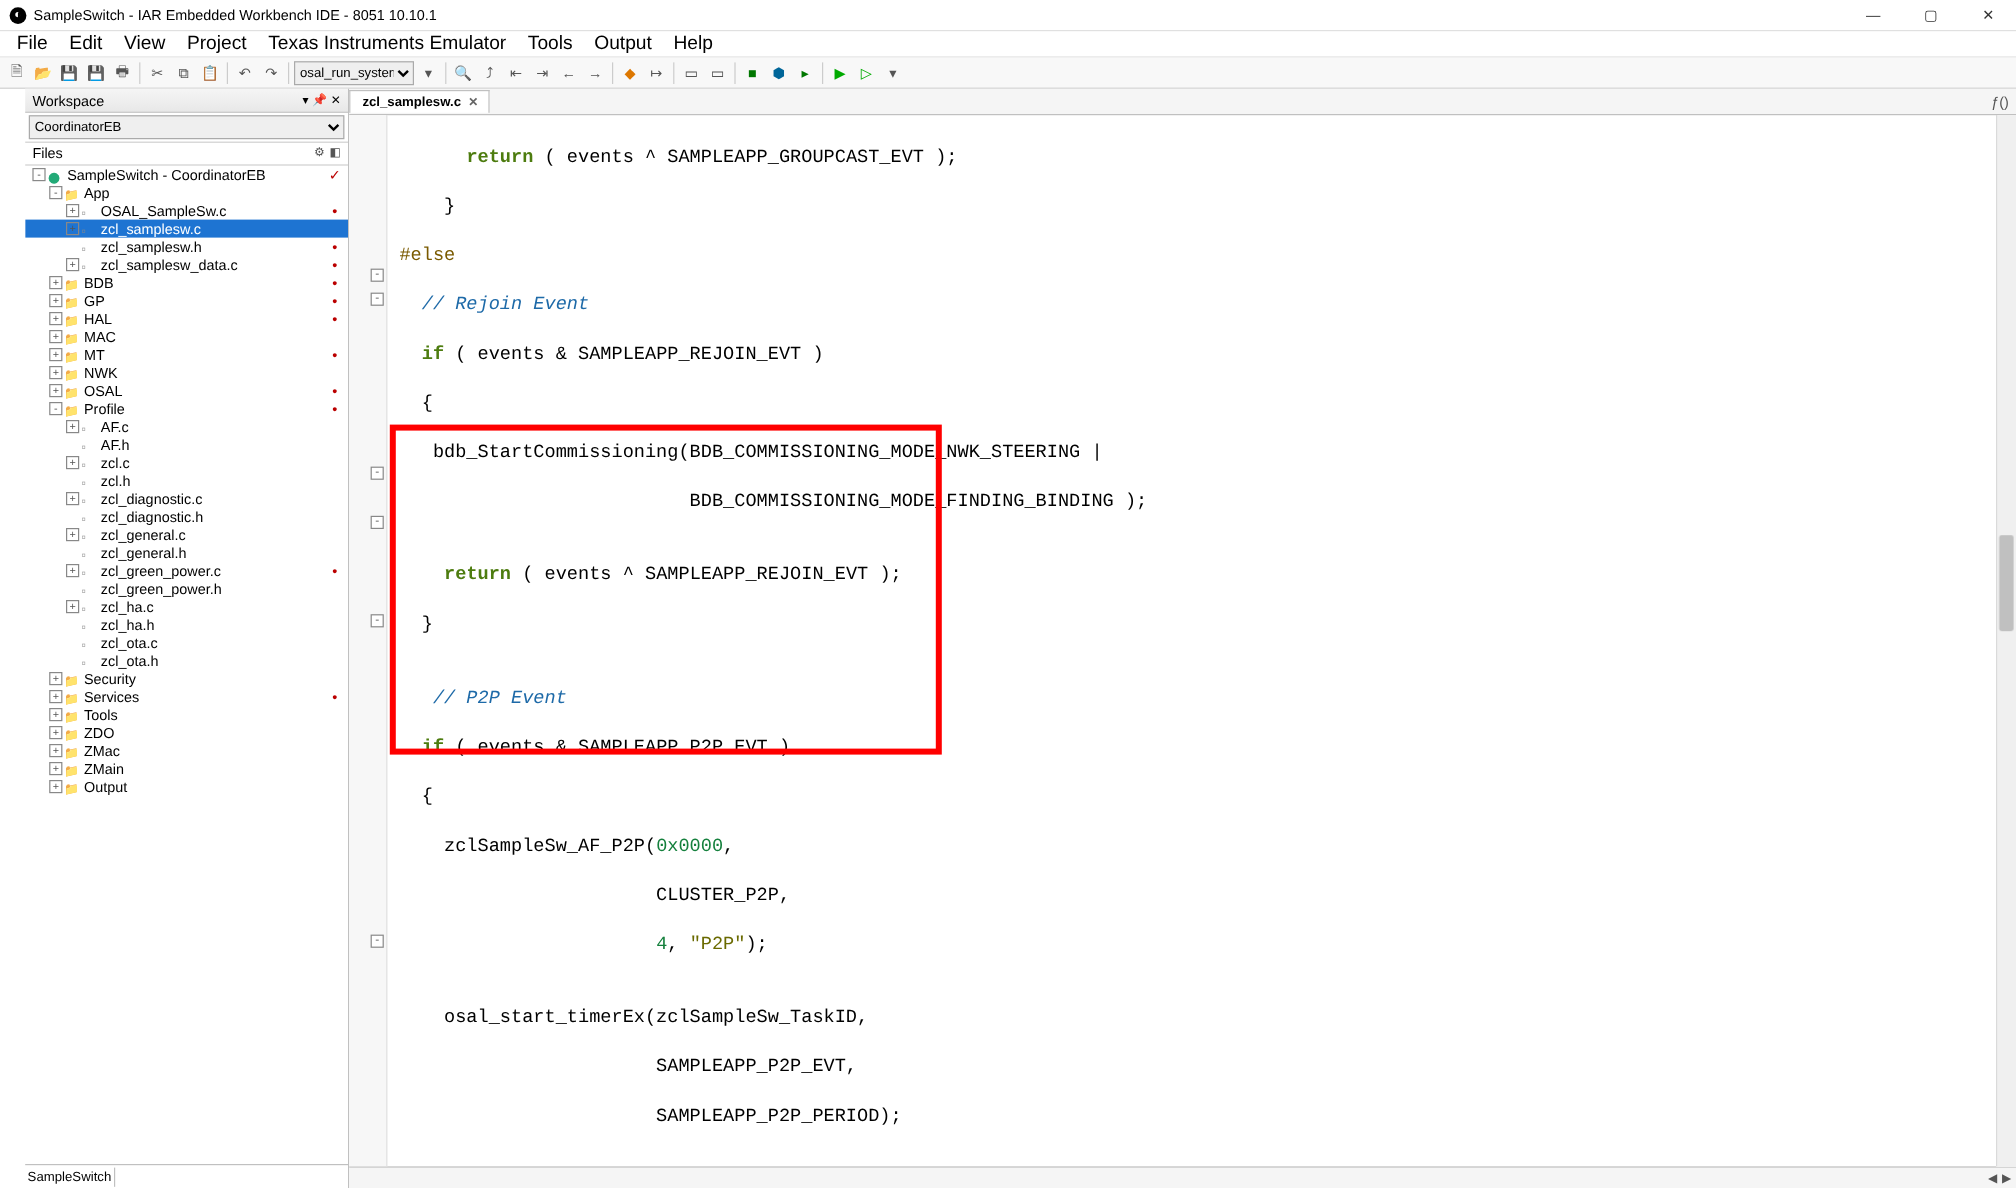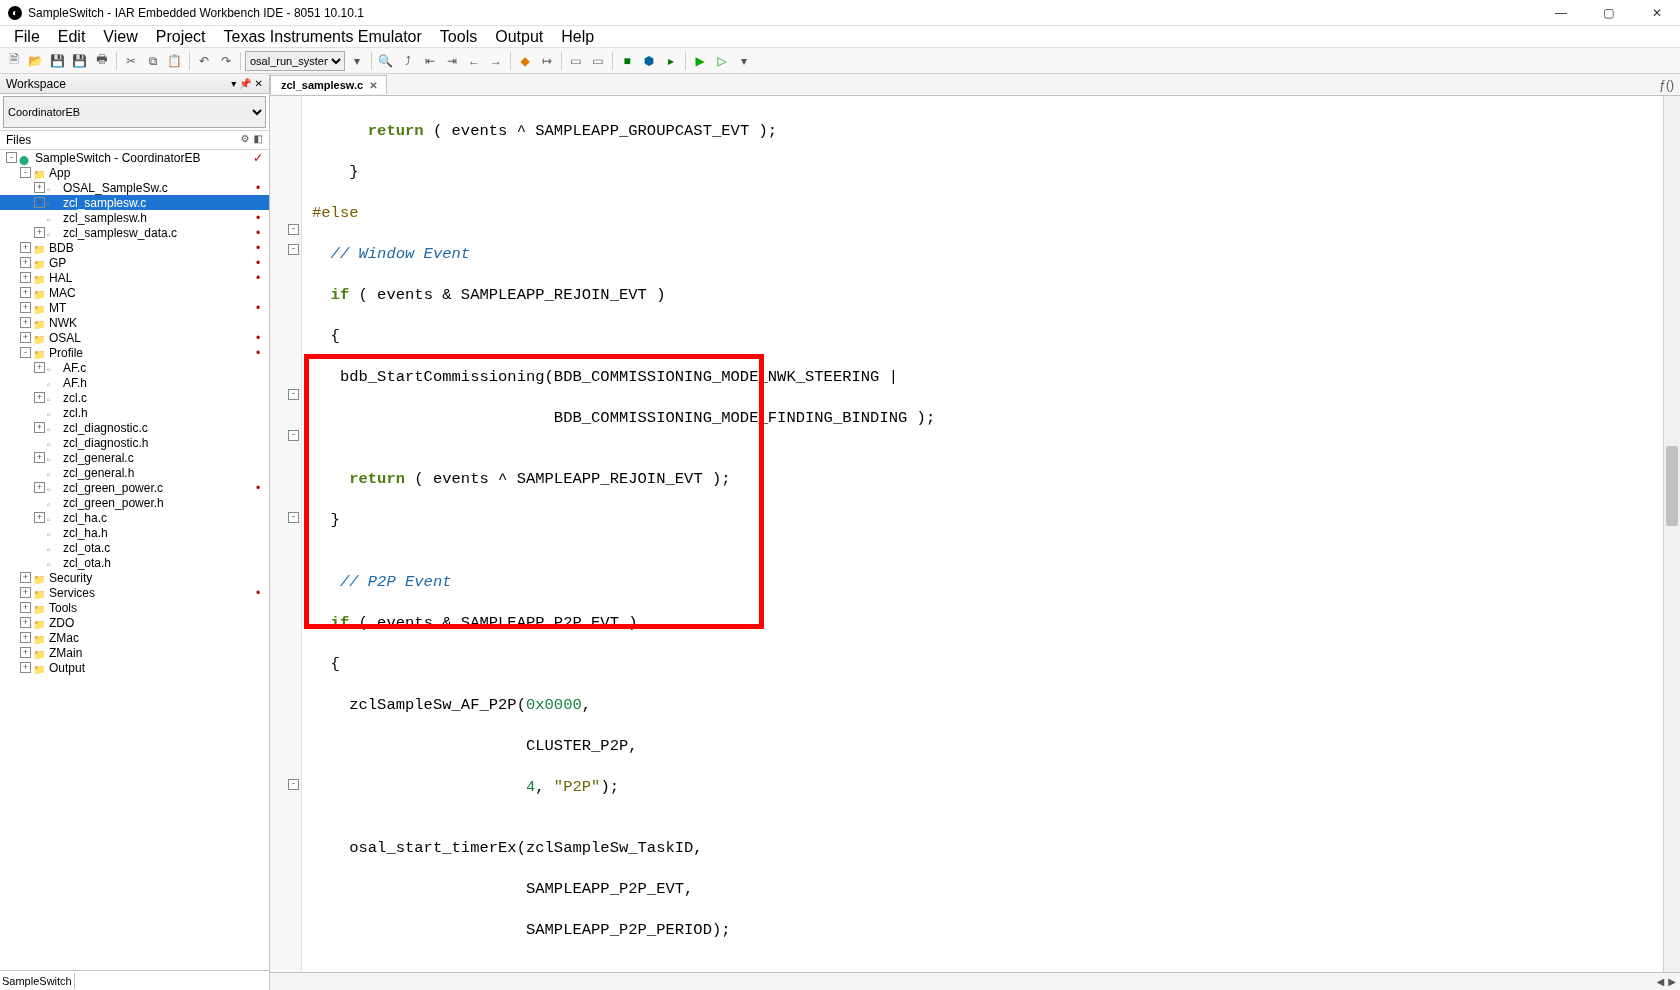--- a/index.html
+++ b/index.html
@@ -9,26 +9,26 @@
 .titlebar .app-icon::after{content:"◐"; color:#fff; font-size:10px;}
 .titlebar .title { flex: 1; font-size: 12px; }
 .titlebar .winctl { display: flex; gap: 18px; font-size: 12px; color:#333;}
 .titlebar .winctl span{width:30px; text-align:center; cursor:default;}
 .menubar { height: 22px; display: flex; align-items: center; padding: 0 6px; gap: 2px; border-bottom: 1px solid #e0e0e0; font-size: 16px; }
 .menubar .mi { padding: 2px 8px; }
 .toolbar { height: 26px; display: flex; align-items: center; padding: 0 4px; gap: 2px; border-bottom: 1px solid #d0d0d0; background:#f8f8f8;}
 .toolbar .tb { width: 20px; height: 20px; display:flex; align-items:center; justify-content:center; font-size:12px; color:#555; }
 .toolbar .sep { width:1px; height:18px; background:#ccc; margin:0 2px;}
 .toolbar select { height:20px; font-size:11px; width:100px; border:1px solid #aaa;}
-.layout { display: flex; height: calc(990px - 26px - 22px - 26px); }
+.layout { display: flex; height: calc(990px - 26px - 22px - 26px); margin-left: 21px; }
 .workspace { width: 270px; border-right: 1px solid #c0c0c0; display:flex; flex-direction:column; background:#fff;}
 .ws-header { height: 20px; background: linear-gradient(#f5f5f5,#e8e8e8); display:flex; align-items:center; padding:0 6px; font-size:12px; border-bottom:1px solid #c0c0c0; justify-content:space-between;}
 .ws-header .hicons{font-size:10px; display:flex; gap:3px;}
 .ws-combo { padding:2px 3px; border-bottom:1px solid #d0d0d0;}
-.ws-combo select{width:100%; font-size:11px; height:32px; border:1px solid #aaa;}
+.ws-combo select{width:100%; font-size:11px; height:20px; border:1px solid #aaa;}
 .files-hdr{display:flex; align-items:flex-start; padding:2px 6px; border-bottom:1px solid #d0d0d0; font-size:12px; justify-content:space-between;}
 .files-hdr .ricons{font-size:10px; display:flex; gap:4px; color:#555;}
 .tree { flex:1; overflow:auto; font-size:12px; }
 .tree .node{display:flex; align-items:center; height:15px; padding-right:6px; white-space:nowrap; position:relative;}
 .tree .node .lbl{flex:1; overflow:hidden;}
 .tree .node .mark{width:10px; text-align:center; color:#b00;}
 .tree .exp{width:11px; height:11px; border:1px solid #888; font-size:9px; line-height:9px; text-align:center; margin-right:2px; color:#555;}
 .tree .noexp{width:13px;}
 .tree .ico{width:14px; height:12px; display:inline-block; margin-right:2px;}
 .ico.folder::before{content:"📁"; font-size:10px;}
@@ -374,21 +374,21 @@
         <div class="fold" style="top:148px">-</div>
         <div class="fold" style="top:293px">-</div>
         <div class="fold" style="top:334px">-</div>
         <div class="fold" style="top:416px">-</div>
         <div class="fold" style="top:683px">-</div>
       </div>
       <div class="codebody">
 <div>      <span class="kw">return</span> ( events ^ SAMPLEAPP_GROUPCAST_EVT );</div>
 <div>    }</div>
 <div><span class="pp">#else</span></div>
-<div><span class="cm">  // Window Event</span></div>
+<div><span class="cm">  // Rejoin Event</span></div>
 <div>  <span class="kw">if</span> ( events &amp; SAMPLEAPP_REJOIN_EVT )</div>
 <div>  {</div>
 <div>   bdb_StartCommissioning(BDB_COMMISSIONING_MODE_NWK_STEERING |</div>
 <div>                          BDB_COMMISSIONING_MODE_FINDING_BINDING );</div>
 <div></div>
 <div>    <span class="kw">return</span> ( events ^ SAMPLEAPP_REJOIN_EVT );</div>
 <div>  }</div>
 <div></div>
 <div><span class="cm">   // P2P Event</span></div>
 <div>  <span class="kw">if</span> ( events &amp; SAMPLEAPP_P2P_EVT )</div>

